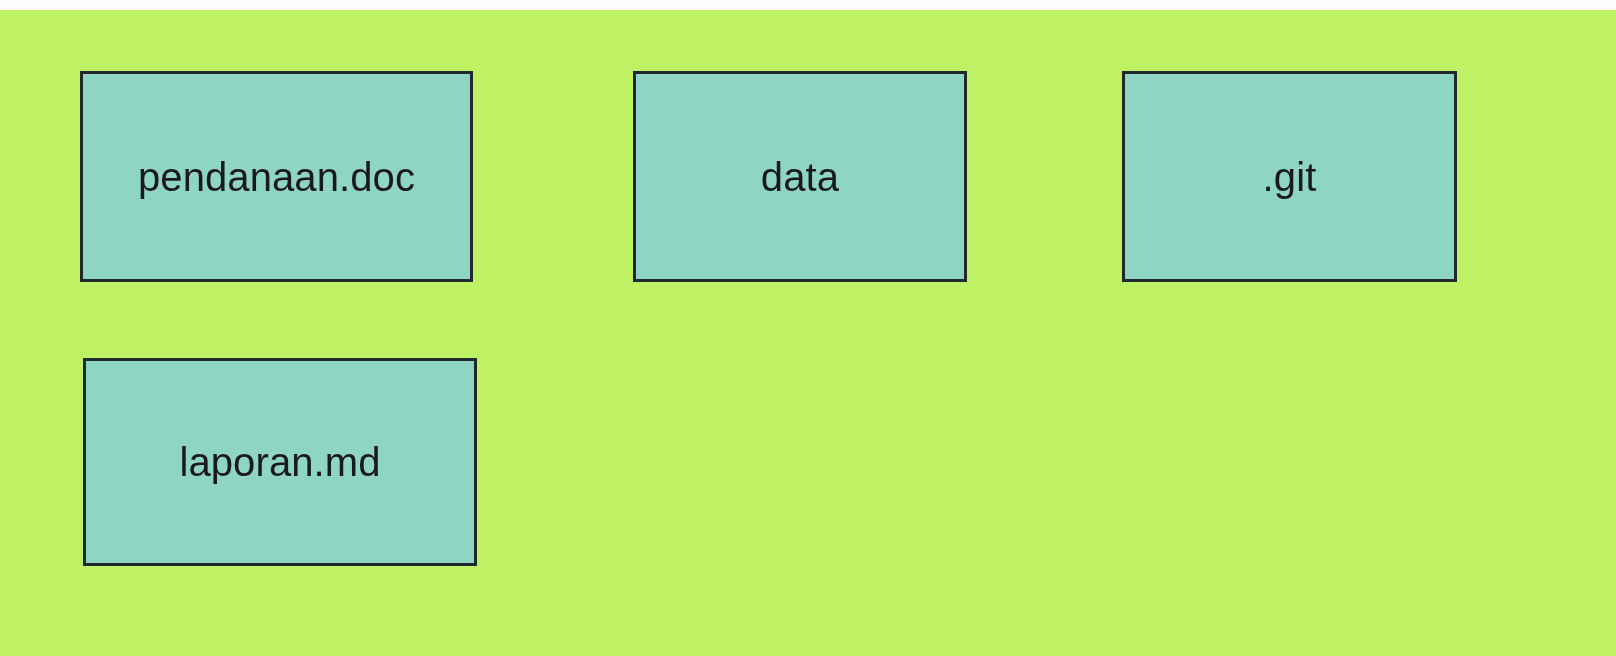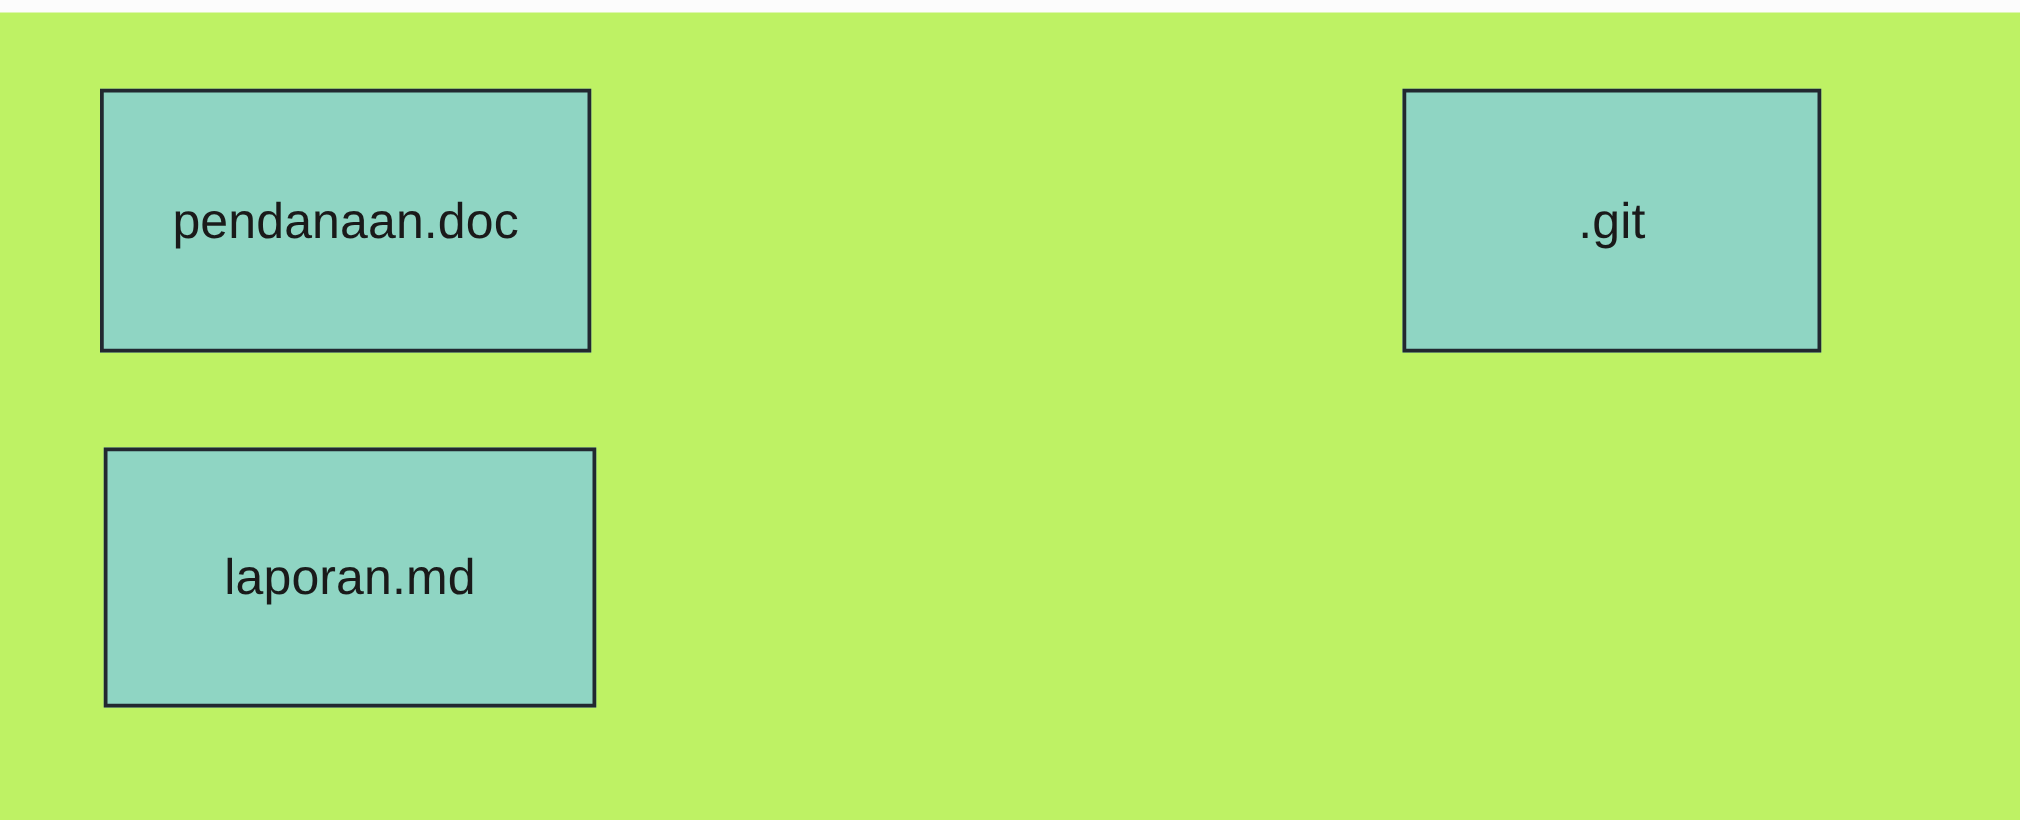--- a/index.html
+++ b/index.html
@@ -54,20 +54,23 @@
 </style>
 </head>
 <body style="background: rgb(252, 252, 252);">
 
 <div id="canvas" style="background: #bef264; margin-top: 10px;">
 
   <div class="node-box" id="node-0" style="background: rgb(143, 213, 195); border-color: rgb(34, 40, 48);">
     <span class="node-label" style="color: rgb(26, 26, 26);">pendanaan.doc</span>
   </div>
 
+  <div class="node-box" id="node-1" style="background: rgb(143, 213, 195); border-color: rgb(34, 40, 48);">
+    <span class="node-label" style="color: rgb(26, 26, 26);">data</span>
+  </div>
 
   <div class="node-box" id="node-2" style="background: rgb(143, 213, 195); border-color: rgb(34, 40, 48);">
     <span class="node-label" style="color: rgb(26, 26, 26);">.git</span>
   </div>
 
   <div class="node-box" id="node-3" style="background: rgb(143, 213, 195); border-color: rgb(34, 40, 48);">
     <span class="node-label" style="color: rgb(26, 26, 26);">laporan.md</span>
   </div>
 
 </div>

